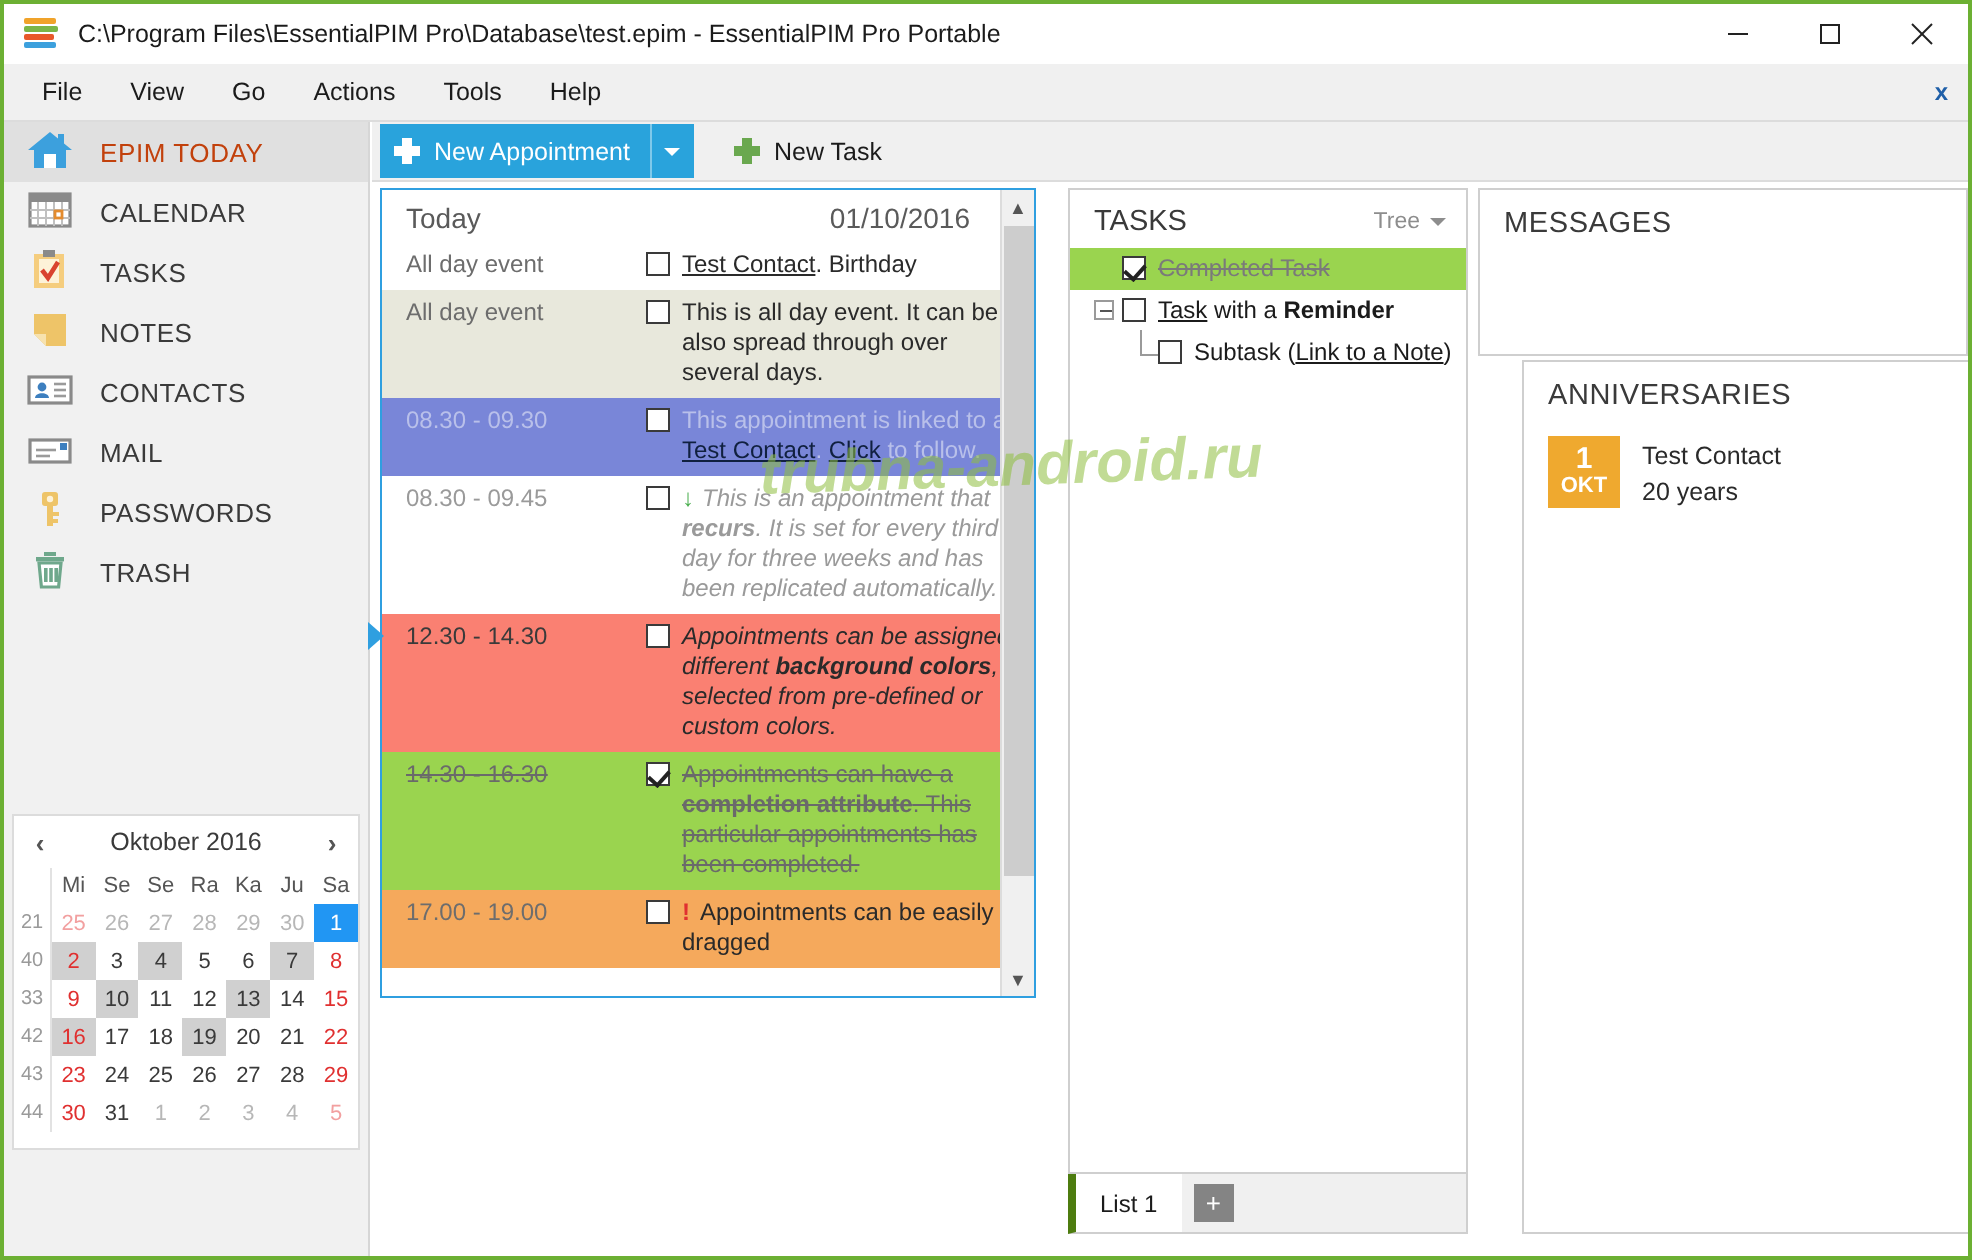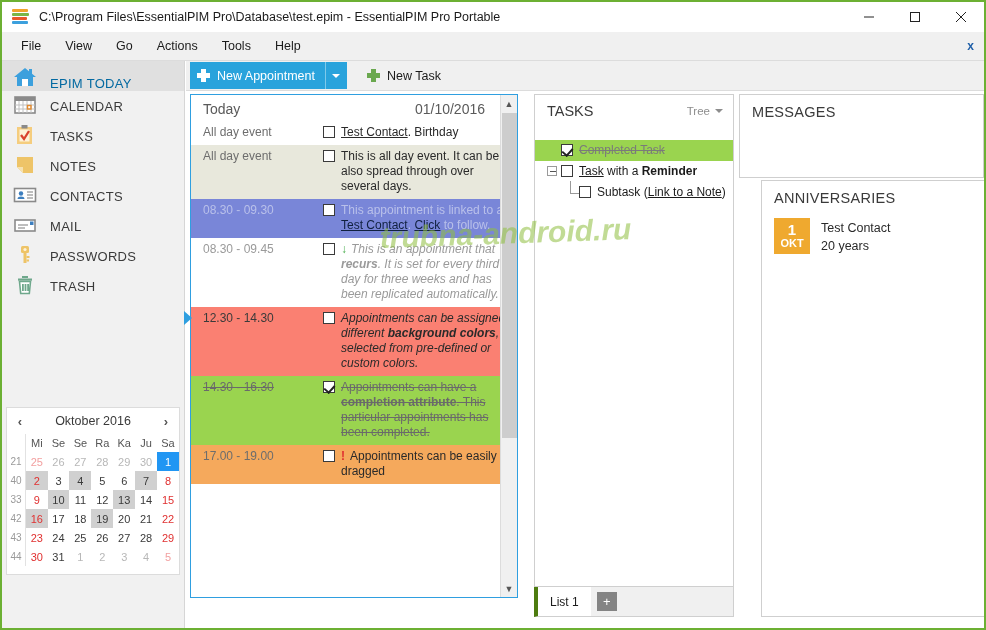--- a/index.html
+++ b/index.html
@@ -61,21 +61,21 @@
 
   
   .sidebar {
     position:absolute; left:0; top:59px; width:183px; height:567px;
     background: #f1f1f1; border-right: 1px solid #d6d6d6;
   }
   .nav-item {
     height: 30px; display:flex; align-items:center; padding-left: 10px;
     font-size: 13px; color:#3a3a3a; letter-spacing: 0.3px;
   }
-  .nav-item.active { background:#e0e0e0; color:#0369a1;align-items:flex-end; }
+  .nav-item.active { background:#e0e0e0; color:#c2410c; }
   .nav-item .ico { width: 30px; height: 26px; flex:none; position:relative; margin-right: 8px; }
   .nav-item .lbl { white-space: nowrap; }
 
   
   .side-splitter {
     position:absolute; left:0; top: 393px; width:182px; height: 12px;
     display:flex; align-items:center; justify-content:center;
   }
   .side-splitter span {
     width:3px; height:3px; background:#b4b4b4; border-radius:50%; margin:0 2px;
@@ -144,21 +144,21 @@
 
   
   .panel {
     position:absolute; background:#ffffff; border:1px solid #cfcfcf;
   }
   .panel-title {
     font-size: 14.5px; color:#3a3a3a; padding: 9px 0 6px 12px; letter-spacing:.3px;
   }
 
   
-  #today-panel { left:188px; top:92px; width:328px; height:504px; border-color:#2f9fe0; }
+  #today-panel { left:188px; top:92px; width:328px; height:405px; border-color:#2f9fe0; }
   .today-head {
     display:flex; justify-content:space-between; align-items:center;
     padding: 6px 12px 4px 12px; font-size: 14px; color:#5a5a5a;
   }
   .appt-list { position:relative; }
   .appt {
     display:flex; font-size: 12px; line-height: 15px; padding: 4px 6px 5px 12px;
     color:#2a2a2a;
   }
   .appt .time { width: 120px; flex:none; color:#6d6d6d; }
@@ -593,21 +593,21 @@
 
   <div class="panel" id="tasks-panel">
     <div class="tasks-head">
       <span class="t">TASKS</span>
       <span class="tree">
         <span>Tree</span>
         <span class="caret-sm"></span>
       </span>
     </div>
     <div id="task-list">
-        <div class="task done" style="padding-left: 12px; margin-top: 16px;">
+        <div class="task done" style="padding-left: 12px;">
           <span style="width: 14px; flex: 0 0 auto;"></span>
           <span class="cb checked"></span>
           <div class="txt"><span>Completed Task</span></div>
         </div>
         <div class="task" style="padding-left: 12px;">
           <span class="expander"></span>
           <span class="cb"></span>
           <div class="txt"><span class="lnk">Task</span><span> with a </span><b>Reminder</b></div>
         </div>
         <div class="task" style="padding-left: 30px;">

